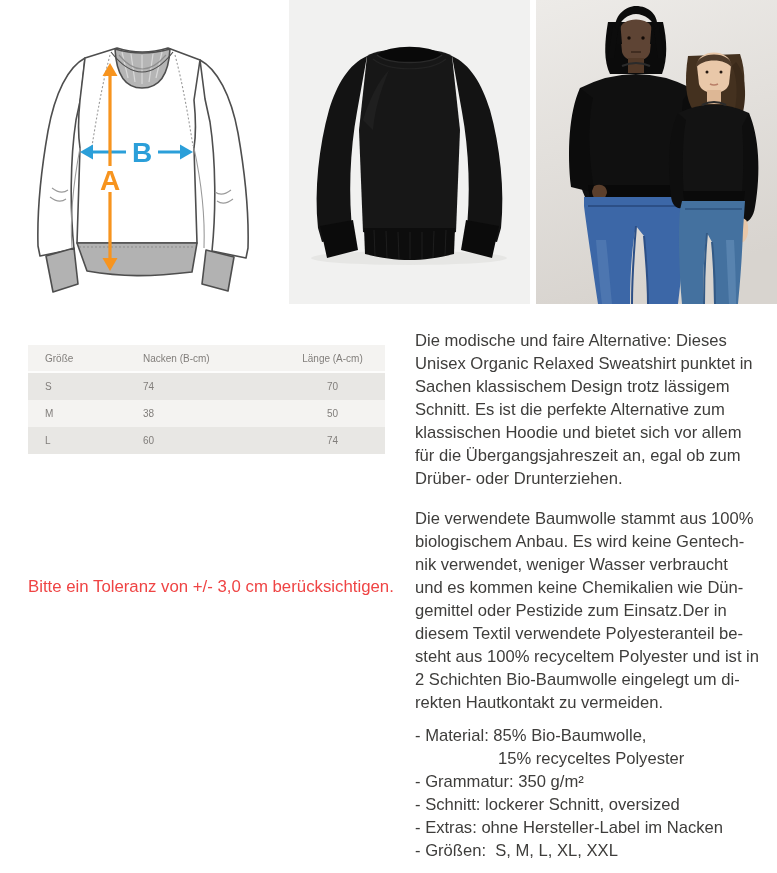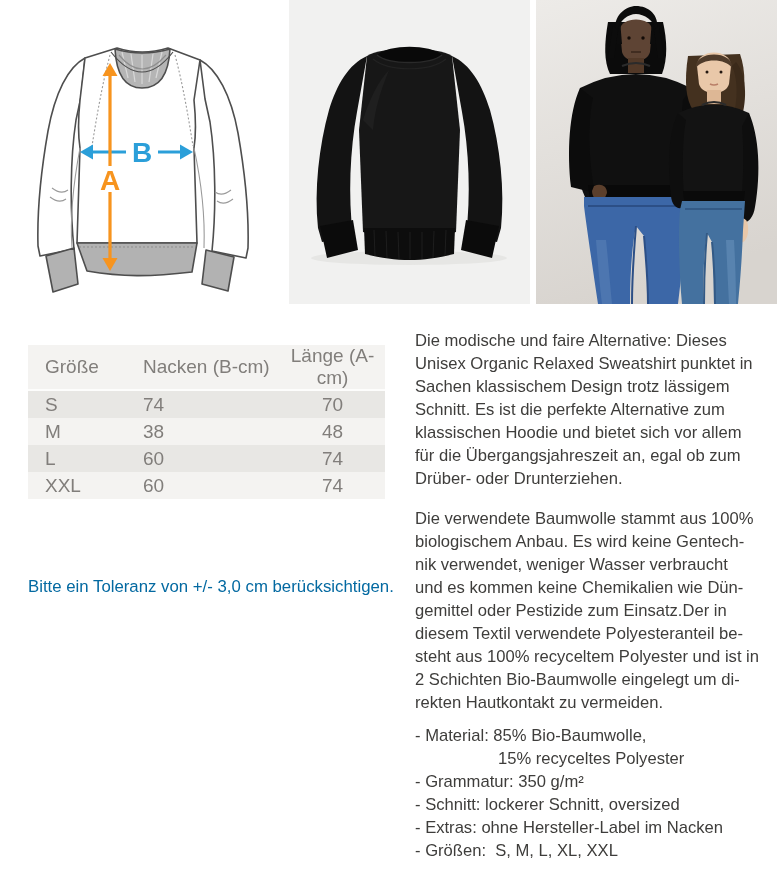--- a/index.html
+++ b/index.html
@@ -9,35 +9,35 @@
   }
   .panel{position:absolute;top:0;margin:0;padding:0;}
   .panel svg{display:block;}
   .panel-diagram{left:10px;width:279px;height:305px;}
   .panel-product{left:289px;width:241px;height:304px;}
   .panel-models{left:536px;width:241px;height:304px;}
 
   table.size-table{
     position:absolute;left:28px;top:345px;width:357px;
     border-collapse:separate;border-spacing:0;
-    font-size:19px;color:#817e7b;table-layout:fixed;
+    font-size:10px;color:#817e7b;table-layout:fixed;
   }
   .size-table th,.size-table td{
     font-weight:400;text-align:left;padding:0;height:27px;vertical-align:middle;
   }
   .size-table th{height:26px;background:#f4f3f1;border-bottom:2px solid #fdfdfc;}
   .size-table th:nth-child(1),.size-table td:nth-child(1){width:115px;padding-left:17px;box-sizing:border-box;}
   .size-table th:nth-child(2),.size-table td:nth-child(2){width:137px;}
   .size-table th:nth-child(3),.size-table td:nth-child(3){width:105px;text-align:center;}
   .size-table tbody tr:nth-child(odd) td{background:#e8e7e4;}
   .size-table tbody tr:nth-child(even) td{background:#f4f3f1;}
 
   .tolerance{
     position:absolute;left:28px;top:577px;margin:0;
-    font-size:16.8px;color:#0369a1;
+    font-size:16.8px;color:#ef4444;
   }
   .description{
     position:absolute;left:415px;top:329px;width:364px;
     font-size:16.6px;line-height:23px;color:#3e3d3b;
   }
   .description p{margin:0;white-space:pre-wrap;}
   .description .p1{margin-bottom:17px;}
   .description .p2{margin-bottom:10px;}
   .diagram-label{font-family:"Liberation Sans","DejaVu Sans",sans-serif;font-weight:bold;font-size:28px;
     paint-order:stroke;stroke:#ffffff;stroke-width:7px;stroke-linejoin:round;}
@@ -206,29 +206,24 @@
     </thead>
     <tbody>
       <tr>
         <td>S</td>
         <td>74</td>
         <td>70</td>
       </tr>
       <tr>
         <td>M</td>
         <td>38</td>
-        <td>48</td>
+        <td>50</td>
       </tr>
       <tr>
         <td>L</td>
-        <td>60</td>
-        <td>74</td>
-      </tr>
-      <tr>
-        <td>XXL</td>
         <td>60</td>
         <td>74</td>
       </tr>
     </tbody>
   </table>
 
   <p class="tolerance">Bitte ein Toleranz von +/- 3,0 cm berücksichtigen.</p>
 
   <div class="description">
     <p class="p1">Die modische und faire Alternative: Dieses

